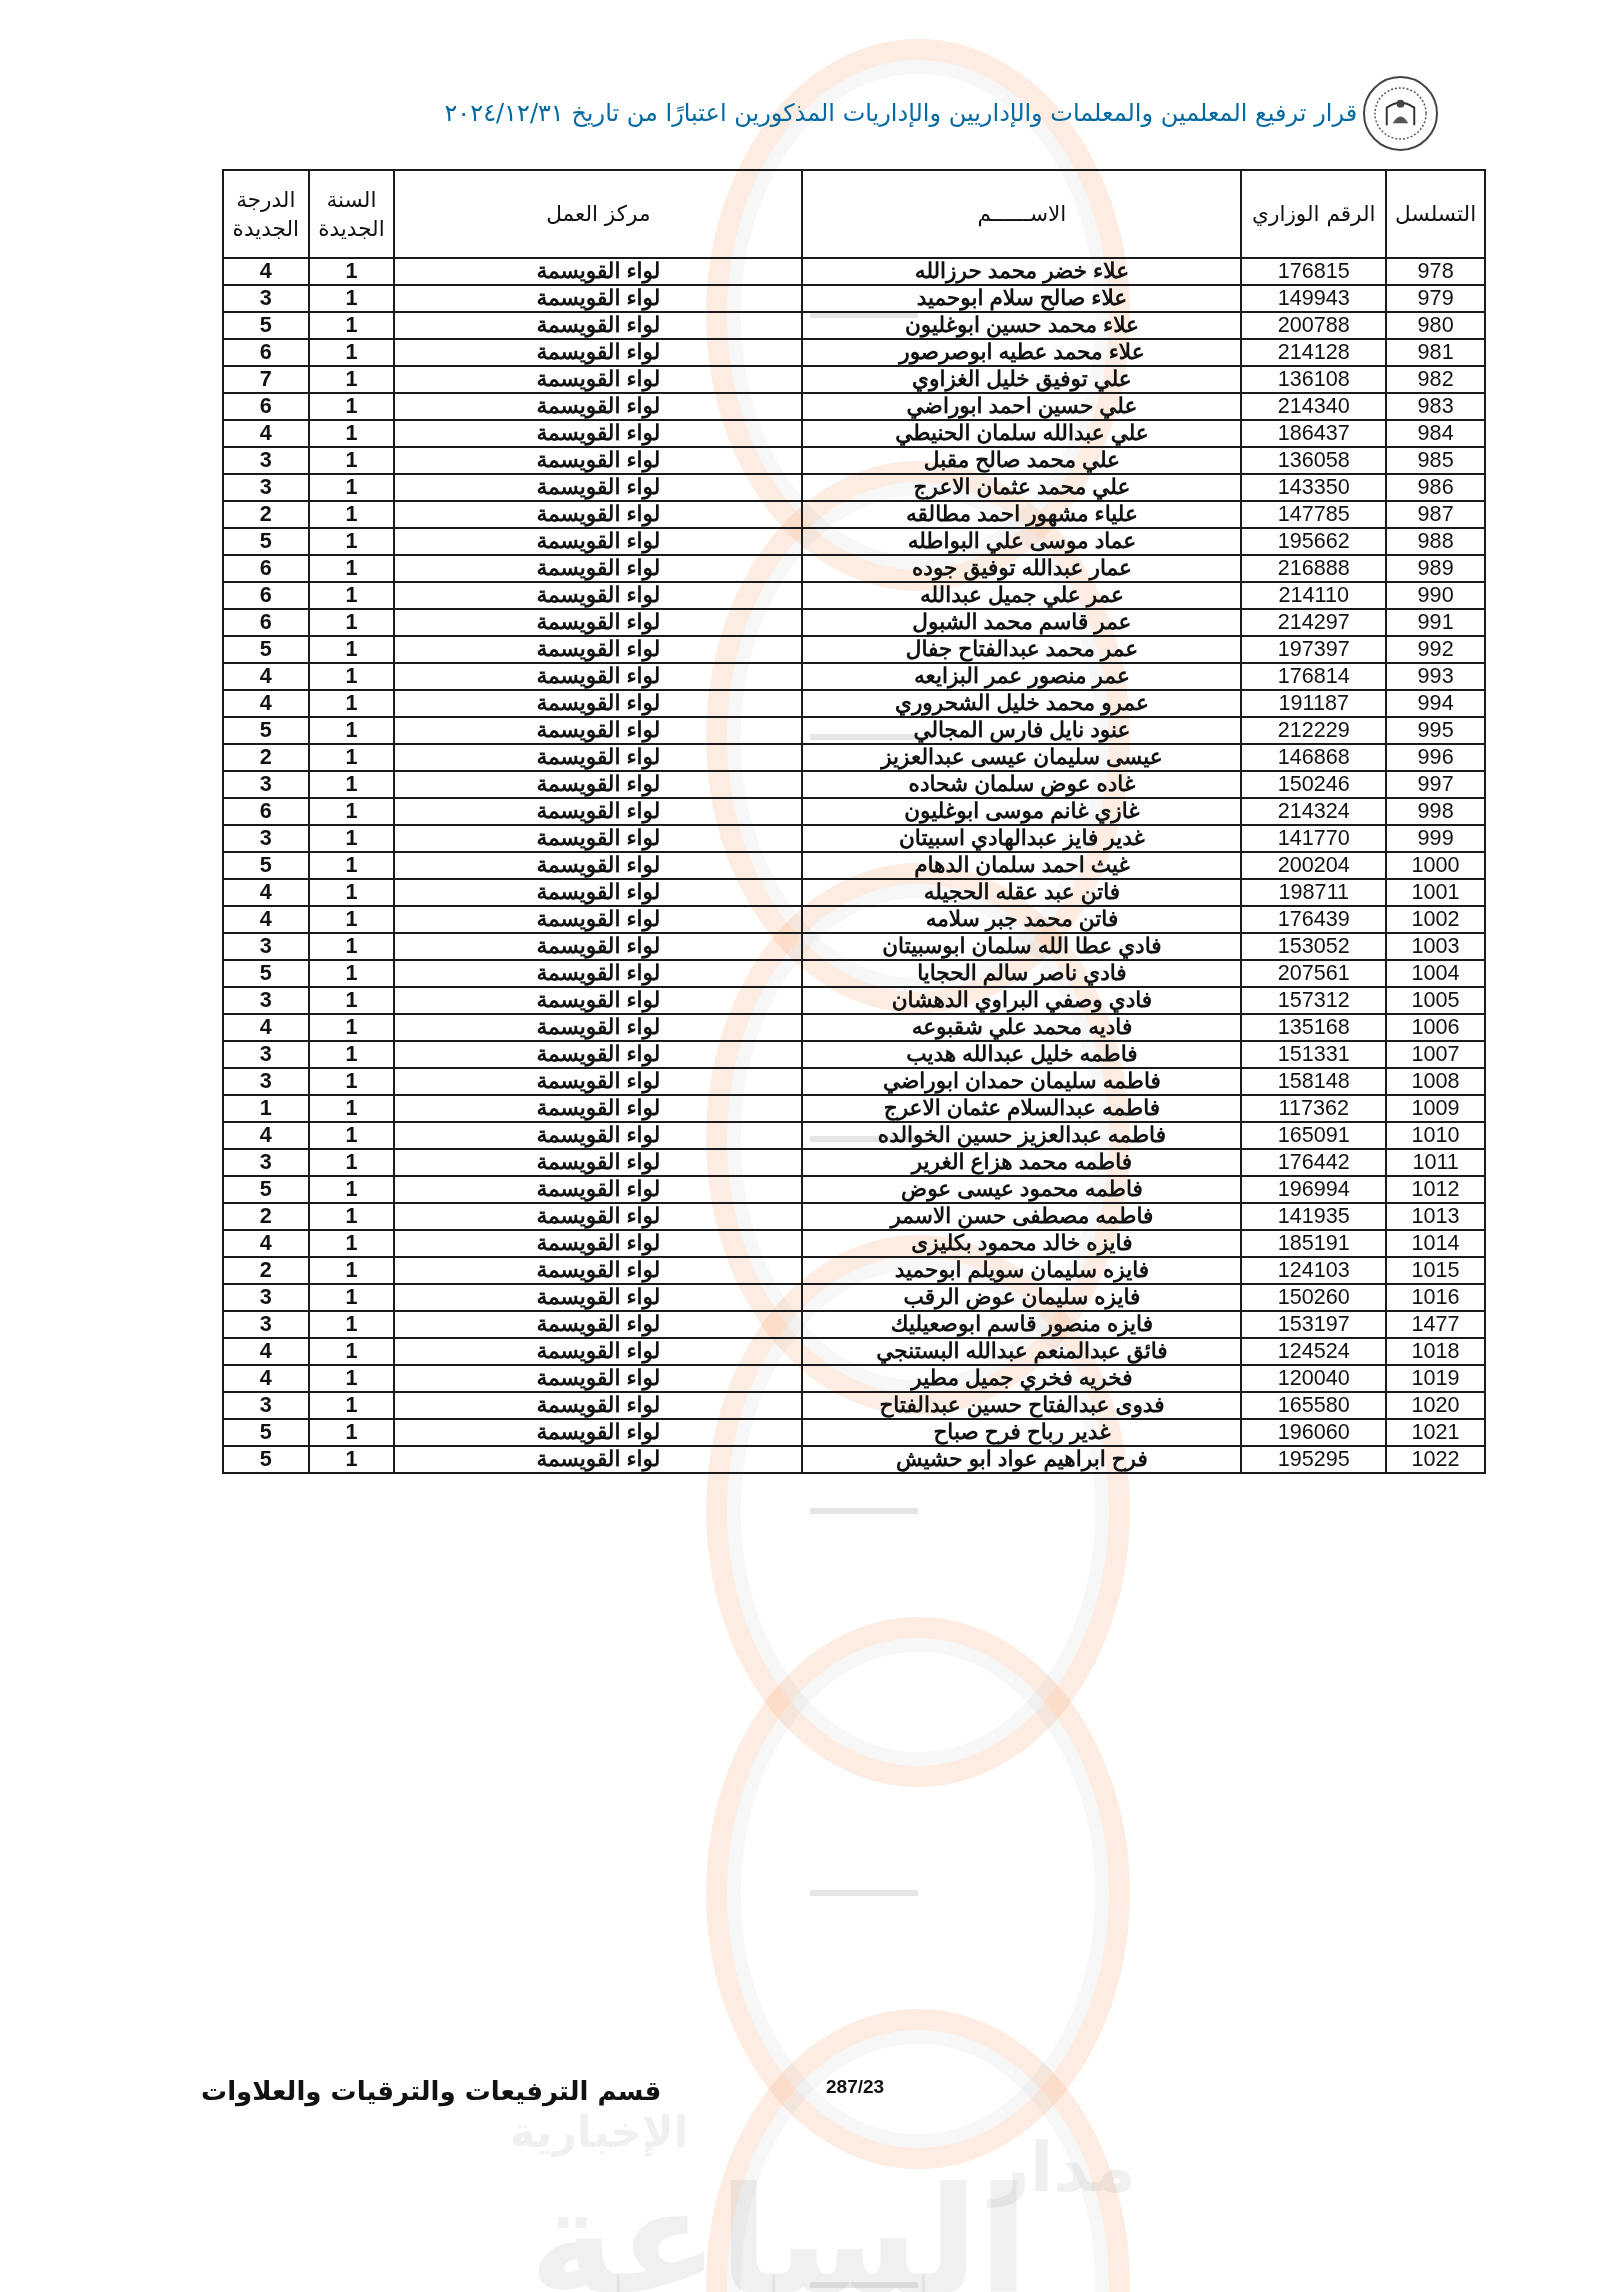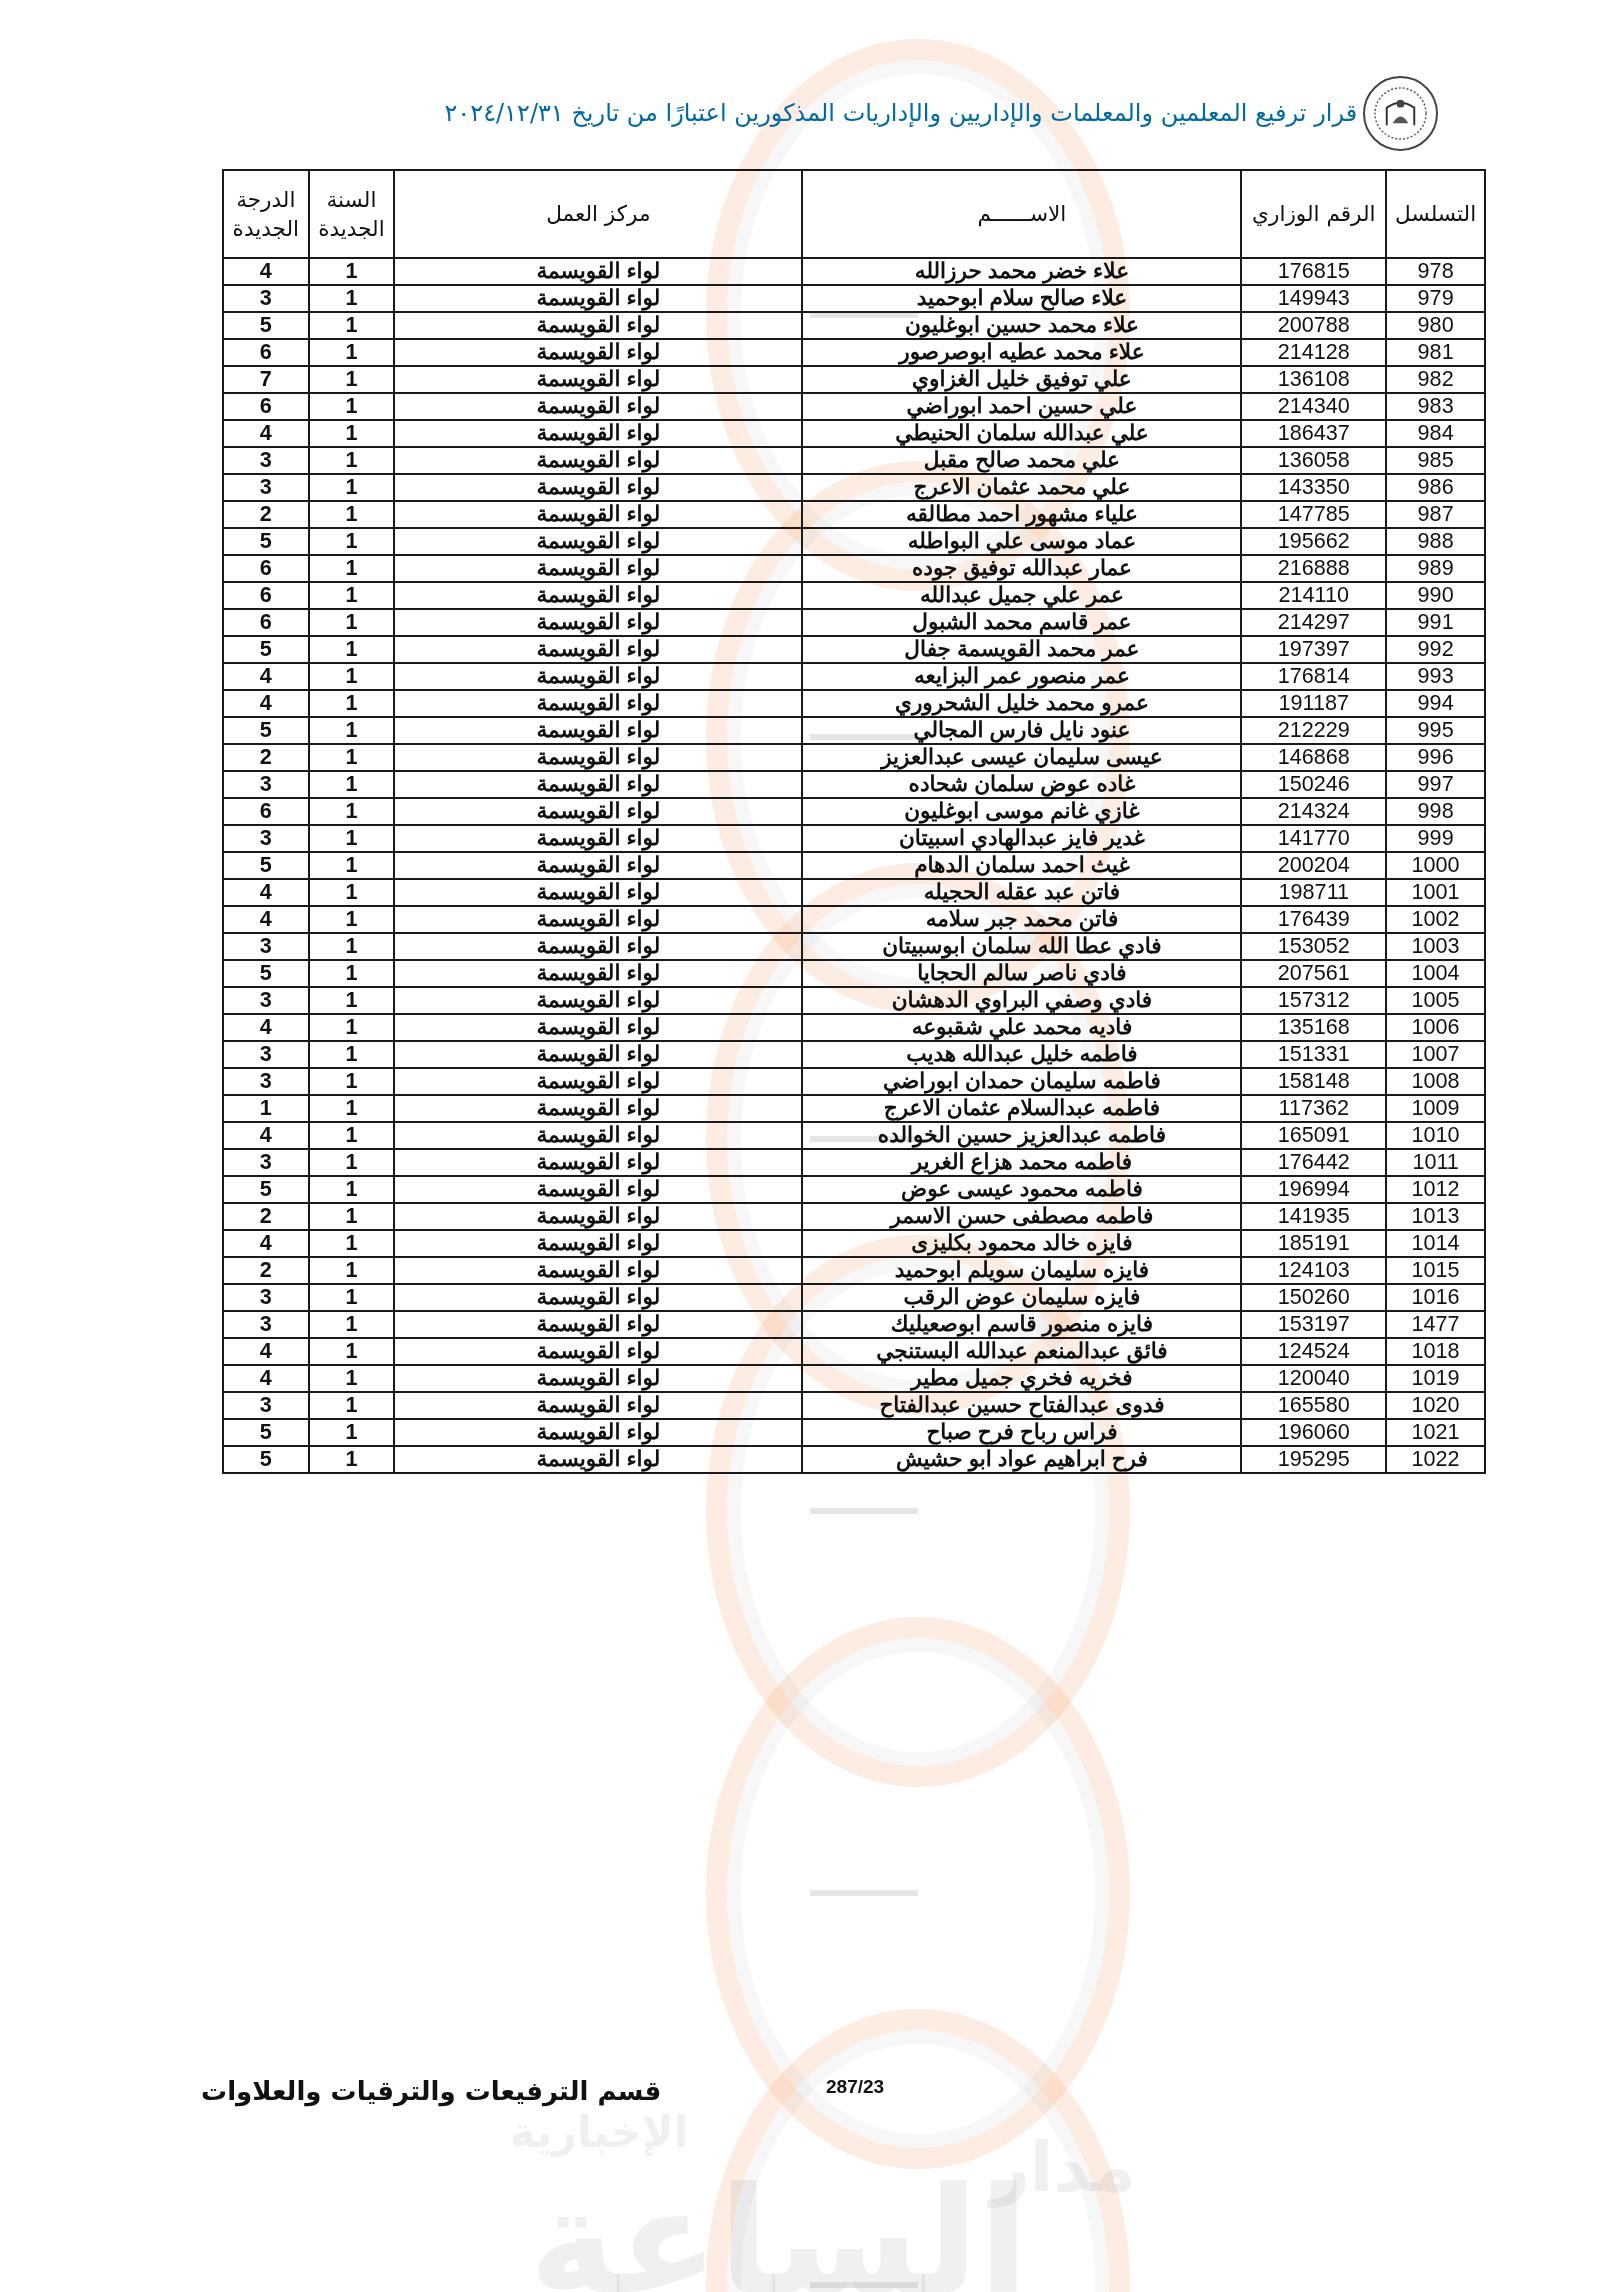--- a/index.html
+++ b/index.html
@@ -229,21 +229,21 @@
         <td class="c-seq">991</td>
         <td class="c-num">214297</td>
         <td class="c-name">عمر قاسم محمد الشبول</td>
         <td class="c-work"><span>لواء القويسمة</span></td>
         <td class="c-year">1</td>
         <td class="c-grade">6</td>
       </tr>
       <tr>
         <td class="c-seq">992</td>
         <td class="c-num">197397</td>
-        <td class="c-name">عمر محمد القويسمة جفال</td>
+        <td class="c-name">عمر محمد عبدالفتاح جفال</td>
         <td class="c-work"><span>لواء القويسمة</span></td>
         <td class="c-year">1</td>
         <td class="c-grade">5</td>
       </tr>
       <tr>
         <td class="c-seq">993</td>
         <td class="c-num">176814</td>
         <td class="c-name">عمر منصور عمر البزايعه</td>
         <td class="c-work"><span>لواء القويسمة</span></td>
         <td class="c-year">1</td>
@@ -461,21 +461,21 @@
         <td class="c-seq">1020</td>
         <td class="c-num">165580</td>
         <td class="c-name">فدوى عبدالفتاح حسين عبدالفتاح</td>
         <td class="c-work"><span>لواء القويسمة</span></td>
         <td class="c-year">1</td>
         <td class="c-grade">3</td>
       </tr>
       <tr>
         <td class="c-seq">1021</td>
         <td class="c-num">196060</td>
-        <td class="c-name">فراس رباح فرح صباح</td>
+        <td class="c-name">غدير رباح فرح صباح</td>
         <td class="c-work"><span>لواء القويسمة</span></td>
         <td class="c-year">1</td>
         <td class="c-grade">5</td>
       </tr>
       <tr>
         <td class="c-seq">1022</td>
         <td class="c-num">195295</td>
         <td class="c-name">فرح ابراهيم عواد ابو حشيش</td>
         <td class="c-work"><span>لواء القويسمة</span></td>
         <td class="c-year">1</td>

